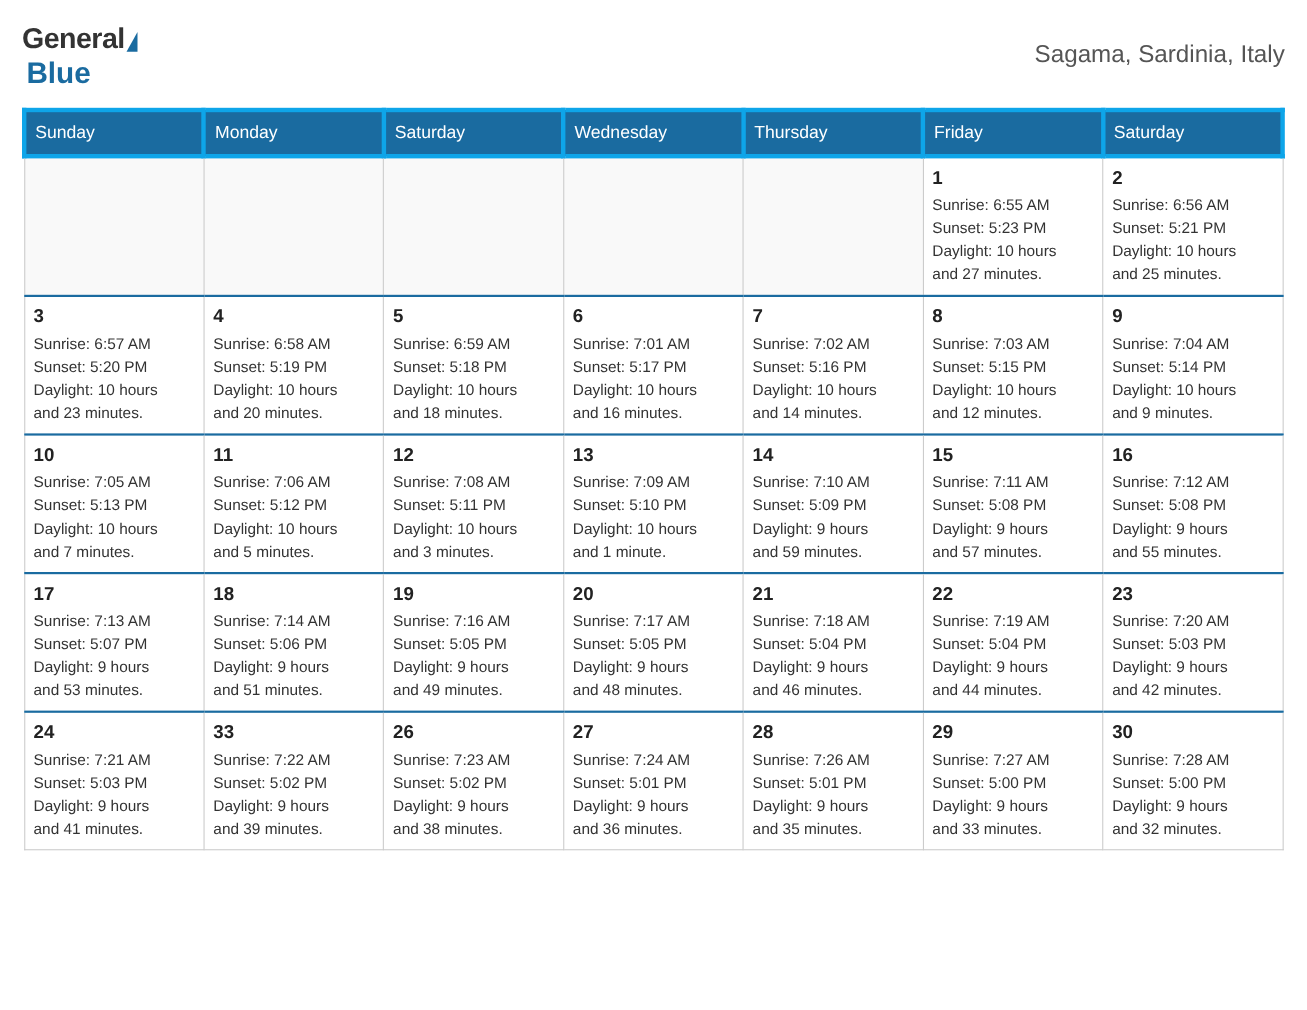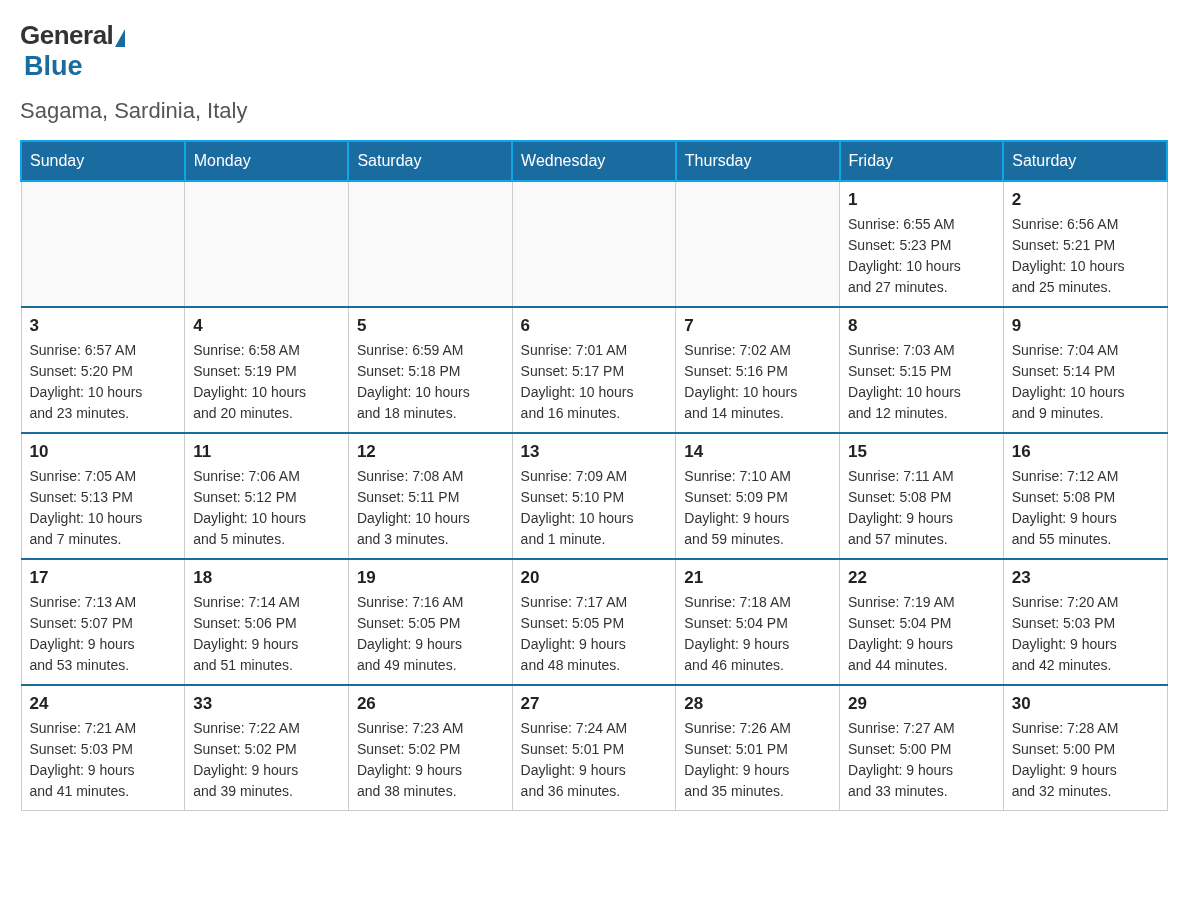--- a/index.html
+++ b/index.html
@@ -8,21 +8,20 @@
       background: #fff;
       padding: 20px;
       width: 1188px;
       min-height: 918px;
     }
     .header {
       display: flex;
       justify-content: space-between;
       align-items: flex-start;
       margin-bottom: 16px;
-      flex-direction: column;
     }
     .logo {
       display: flex;
       flex-direction: column;
       align-items: flex-start;
     }
     .logo-top {
       display: flex;
       align-items: center;
     }
@@ -94,21 +93,21 @@
       color: #333;
       line-height: 1.5;
     }
     .empty-cell {
       background: #f9f9f9;
     }
     tr:not(:first-child) td {
       border-top: 2px solid #1a6ba0;
     }
     .calendar thead tr th {
-      border: 2px solid #0ea5e9;
+      border: 4px solid #0ea5e9;
     }
   </style>
 </head>
 <body>
 
 <div class="header">
   <div class="logo">
     <div class="logo-top">
       <span class="logo-general">General</span>
       <div class="logo-triangle"></div>

